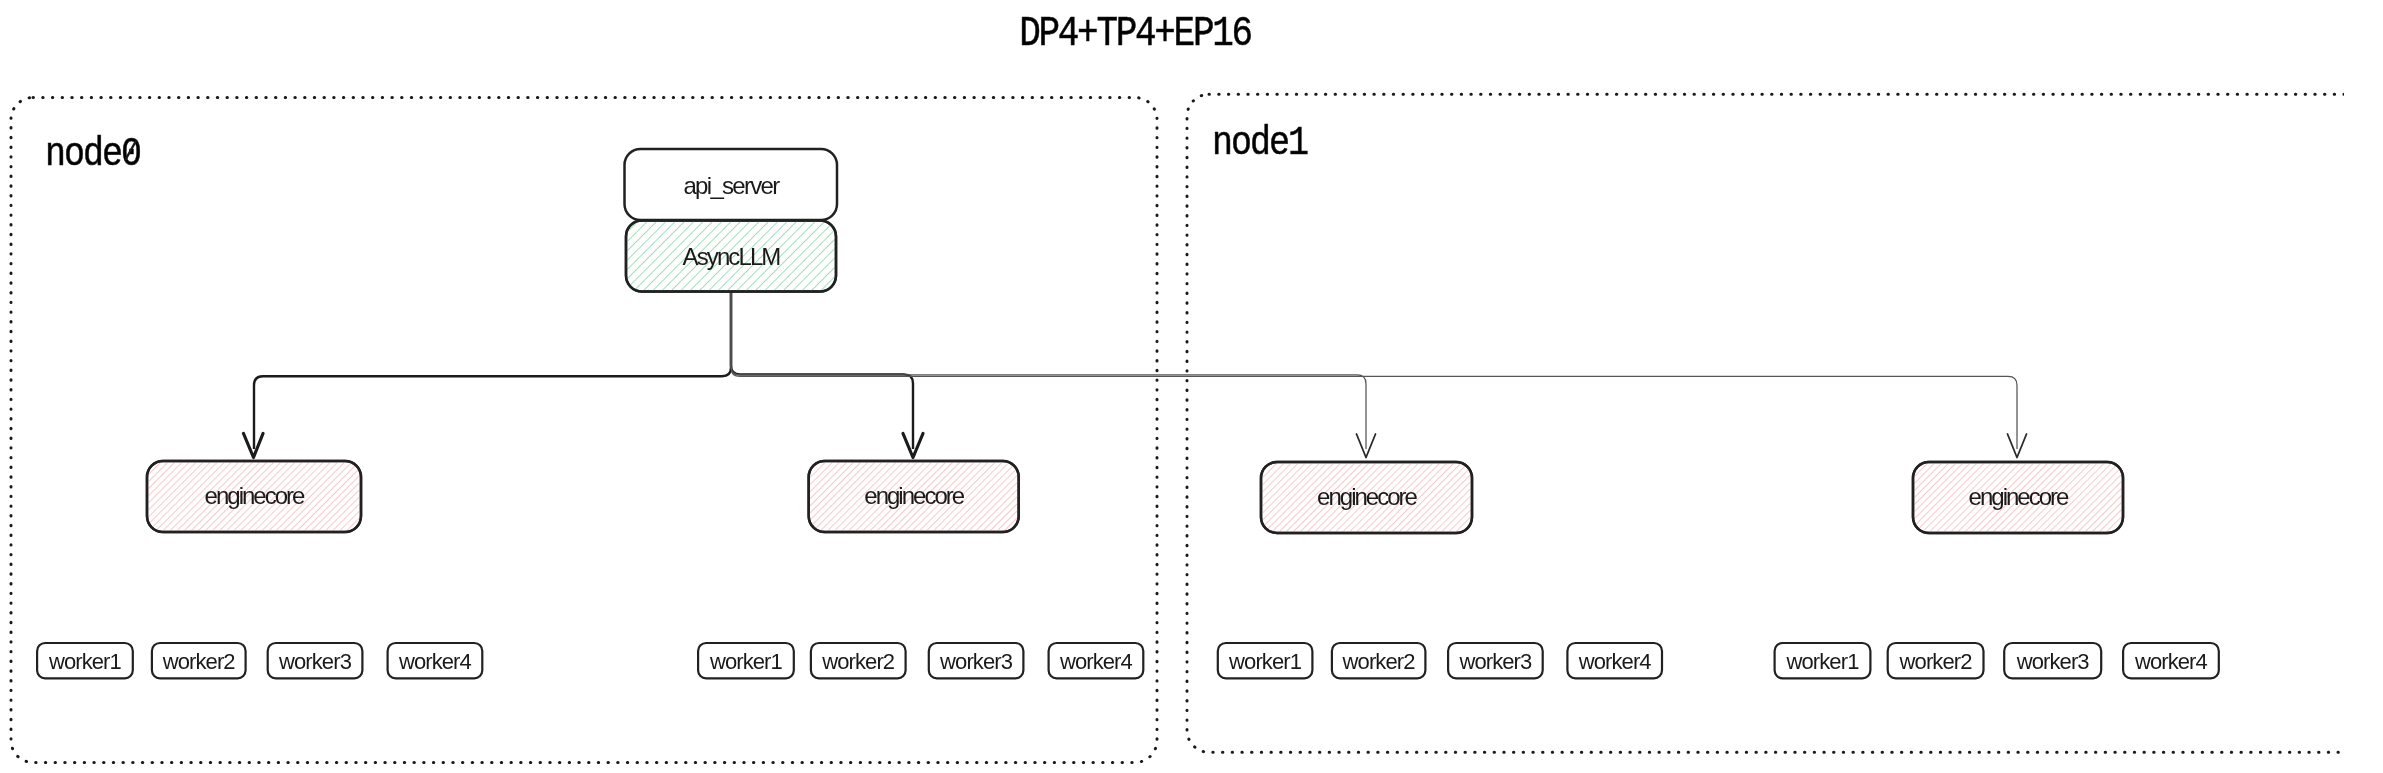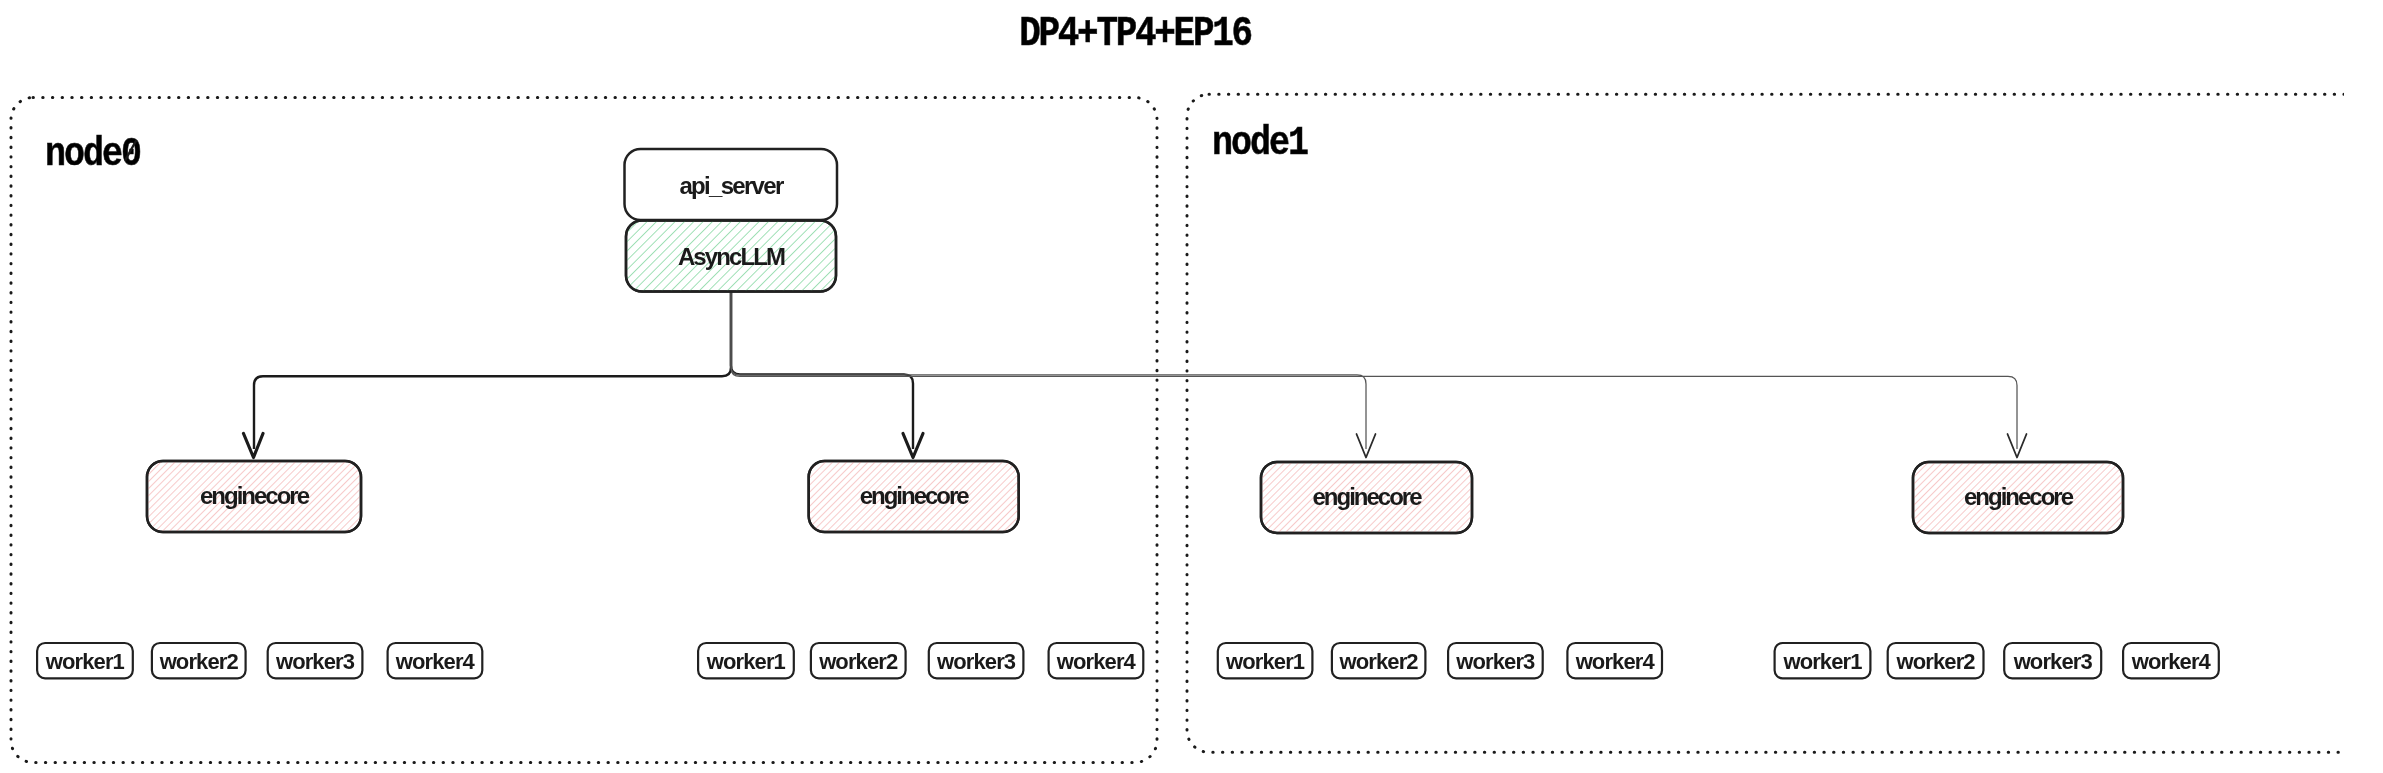--- a/index.html
+++ b/index.html
@@ -1,17 +1,17 @@
 <!DOCTYPE html>
 <html><head>
 <meta charset="utf-8">
 <style>
   html,body{margin:0;padding:0;background:#ffffff;}
   #stage{position:relative;width:2344px;height:773px;overflow:hidden;
-    font-family:"Liberation Sans", sans-serif;font-weight:bold;}
+    font-family:"Liberation Sans", sans-serif;}
   svg{position:absolute;left:0;top:0;}
 </style>
 </head>
 <body>
 <div id="stage">
 <svg width="2383" height="773" viewBox="0 0 2383 773">
   <defs>
     <pattern id="hg" patternUnits="userSpaceOnUse" width="6.6" height="12" patternTransform="rotate(45)">
       <line x1="0" y1="0" x2="0" y2="12" stroke="#62cc86" stroke-width="1.2"></line>
     </pattern>

